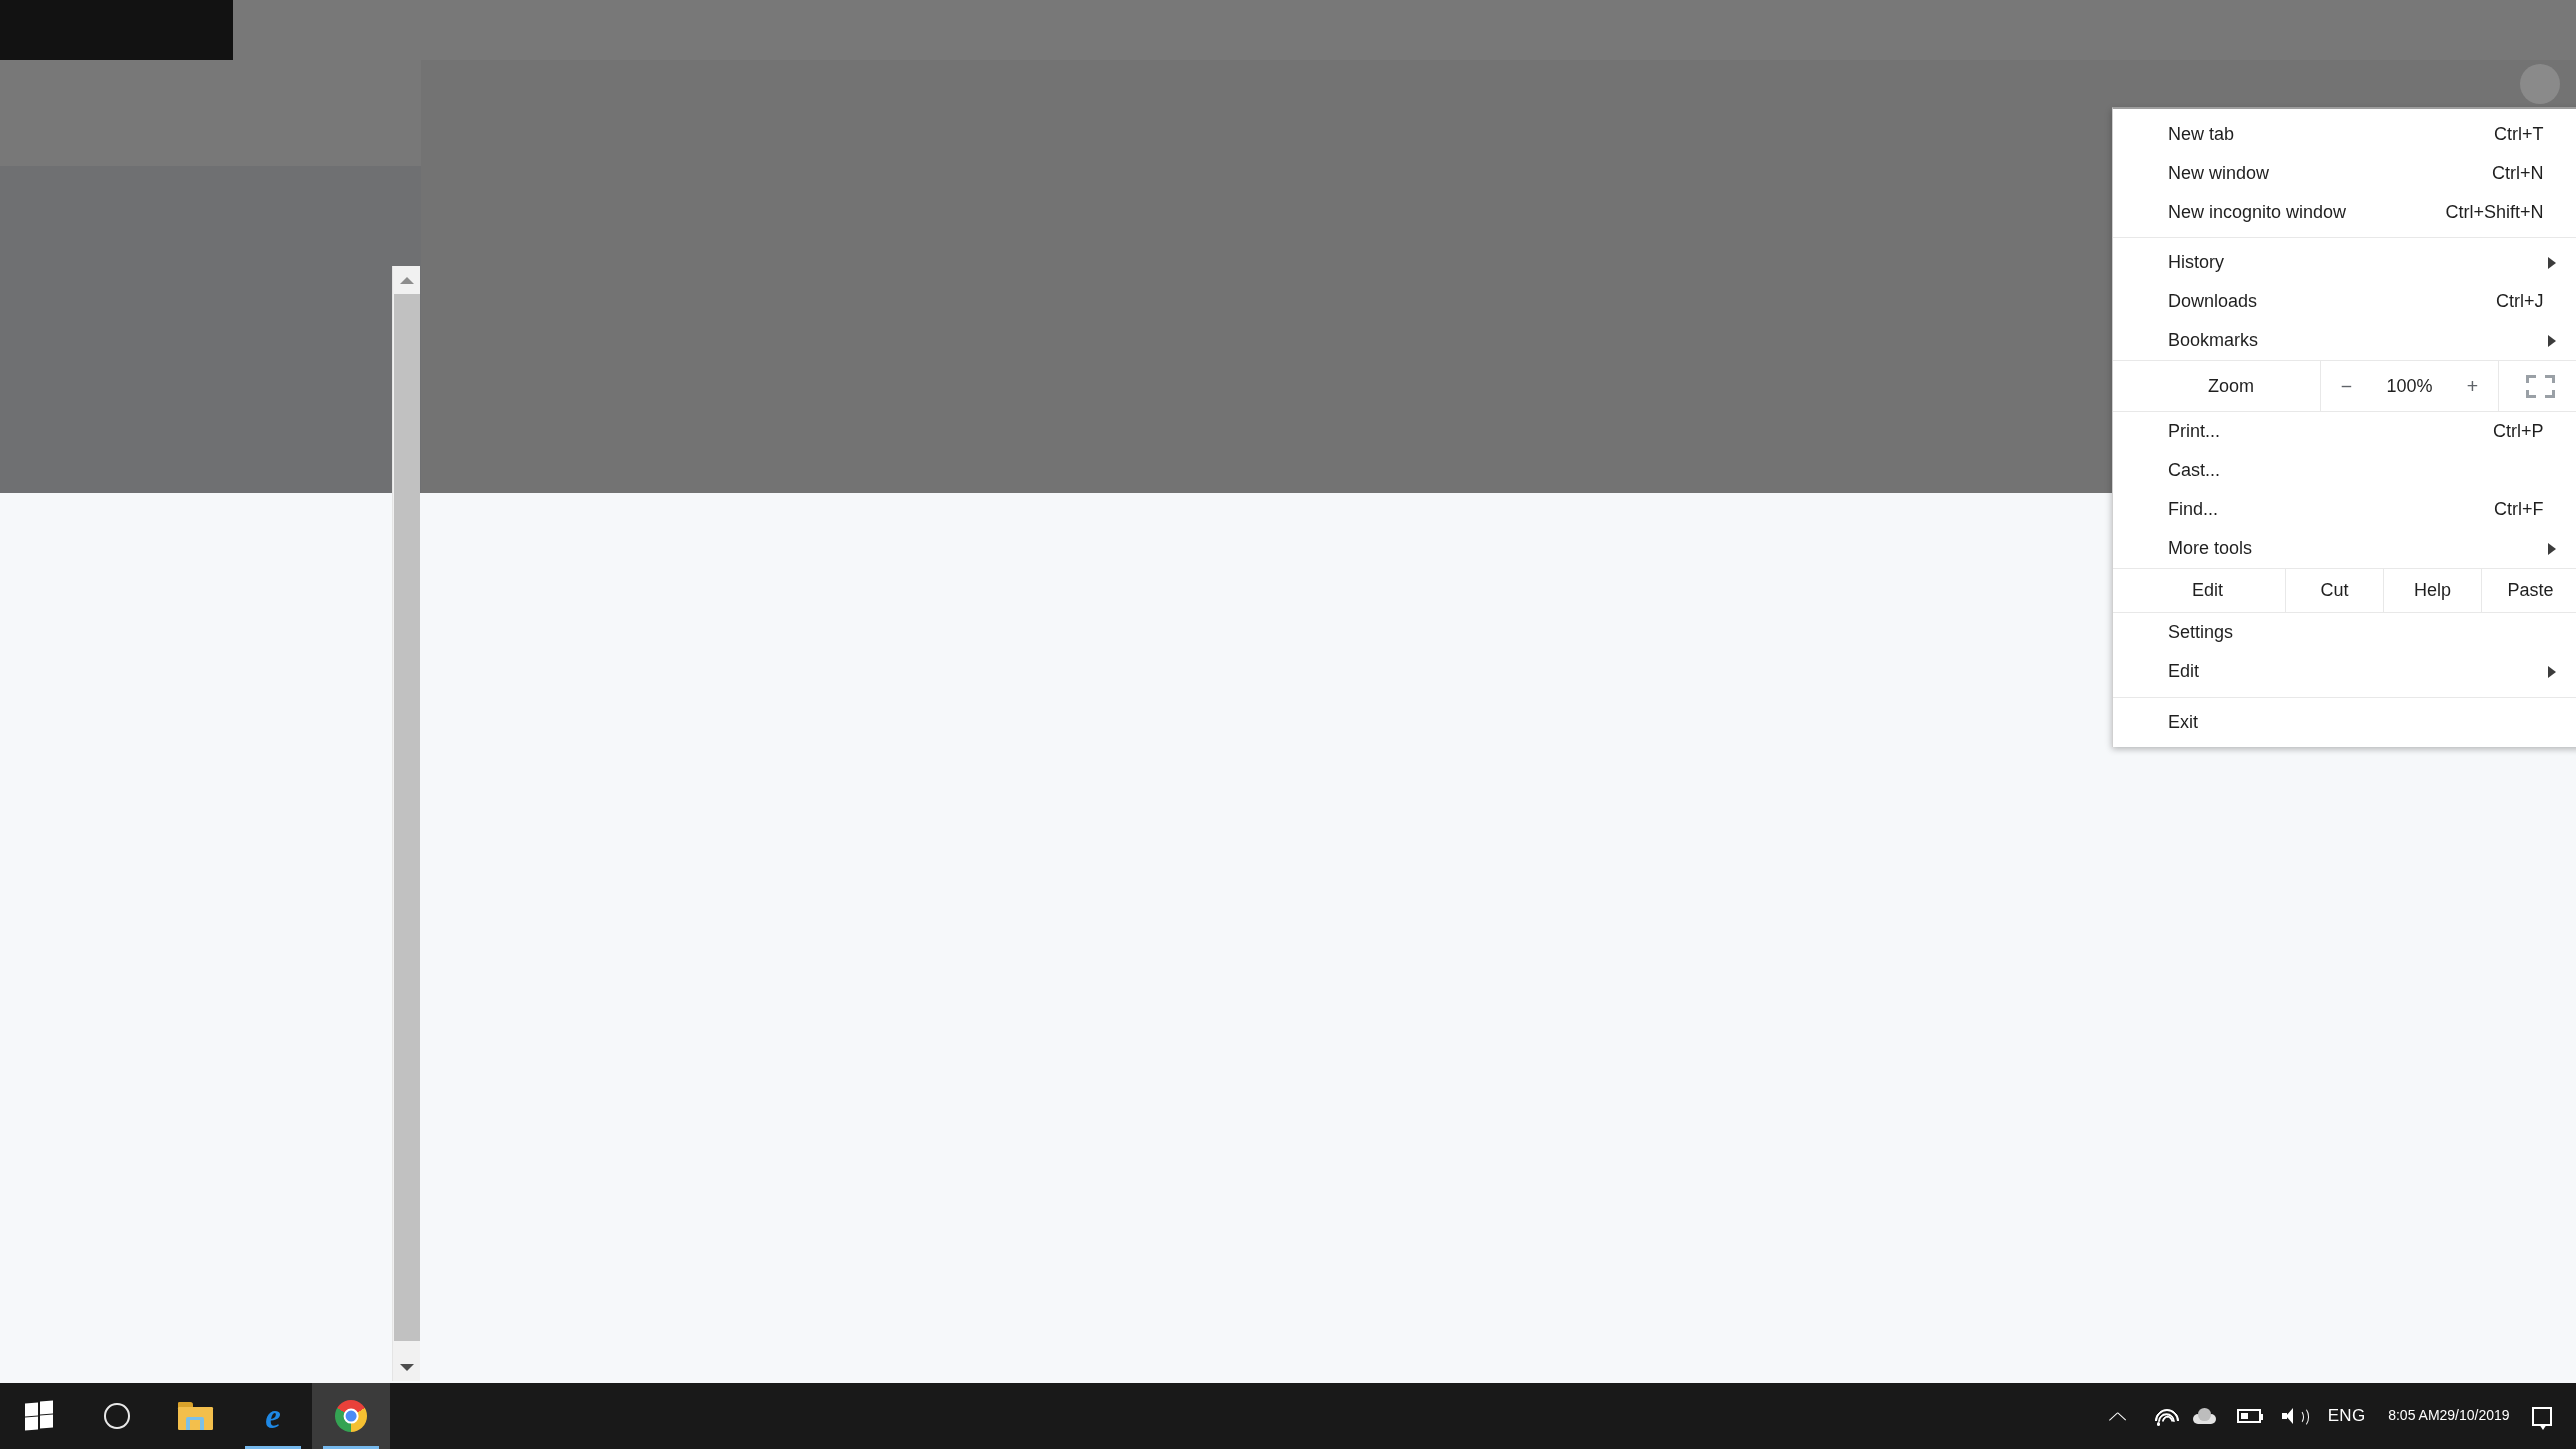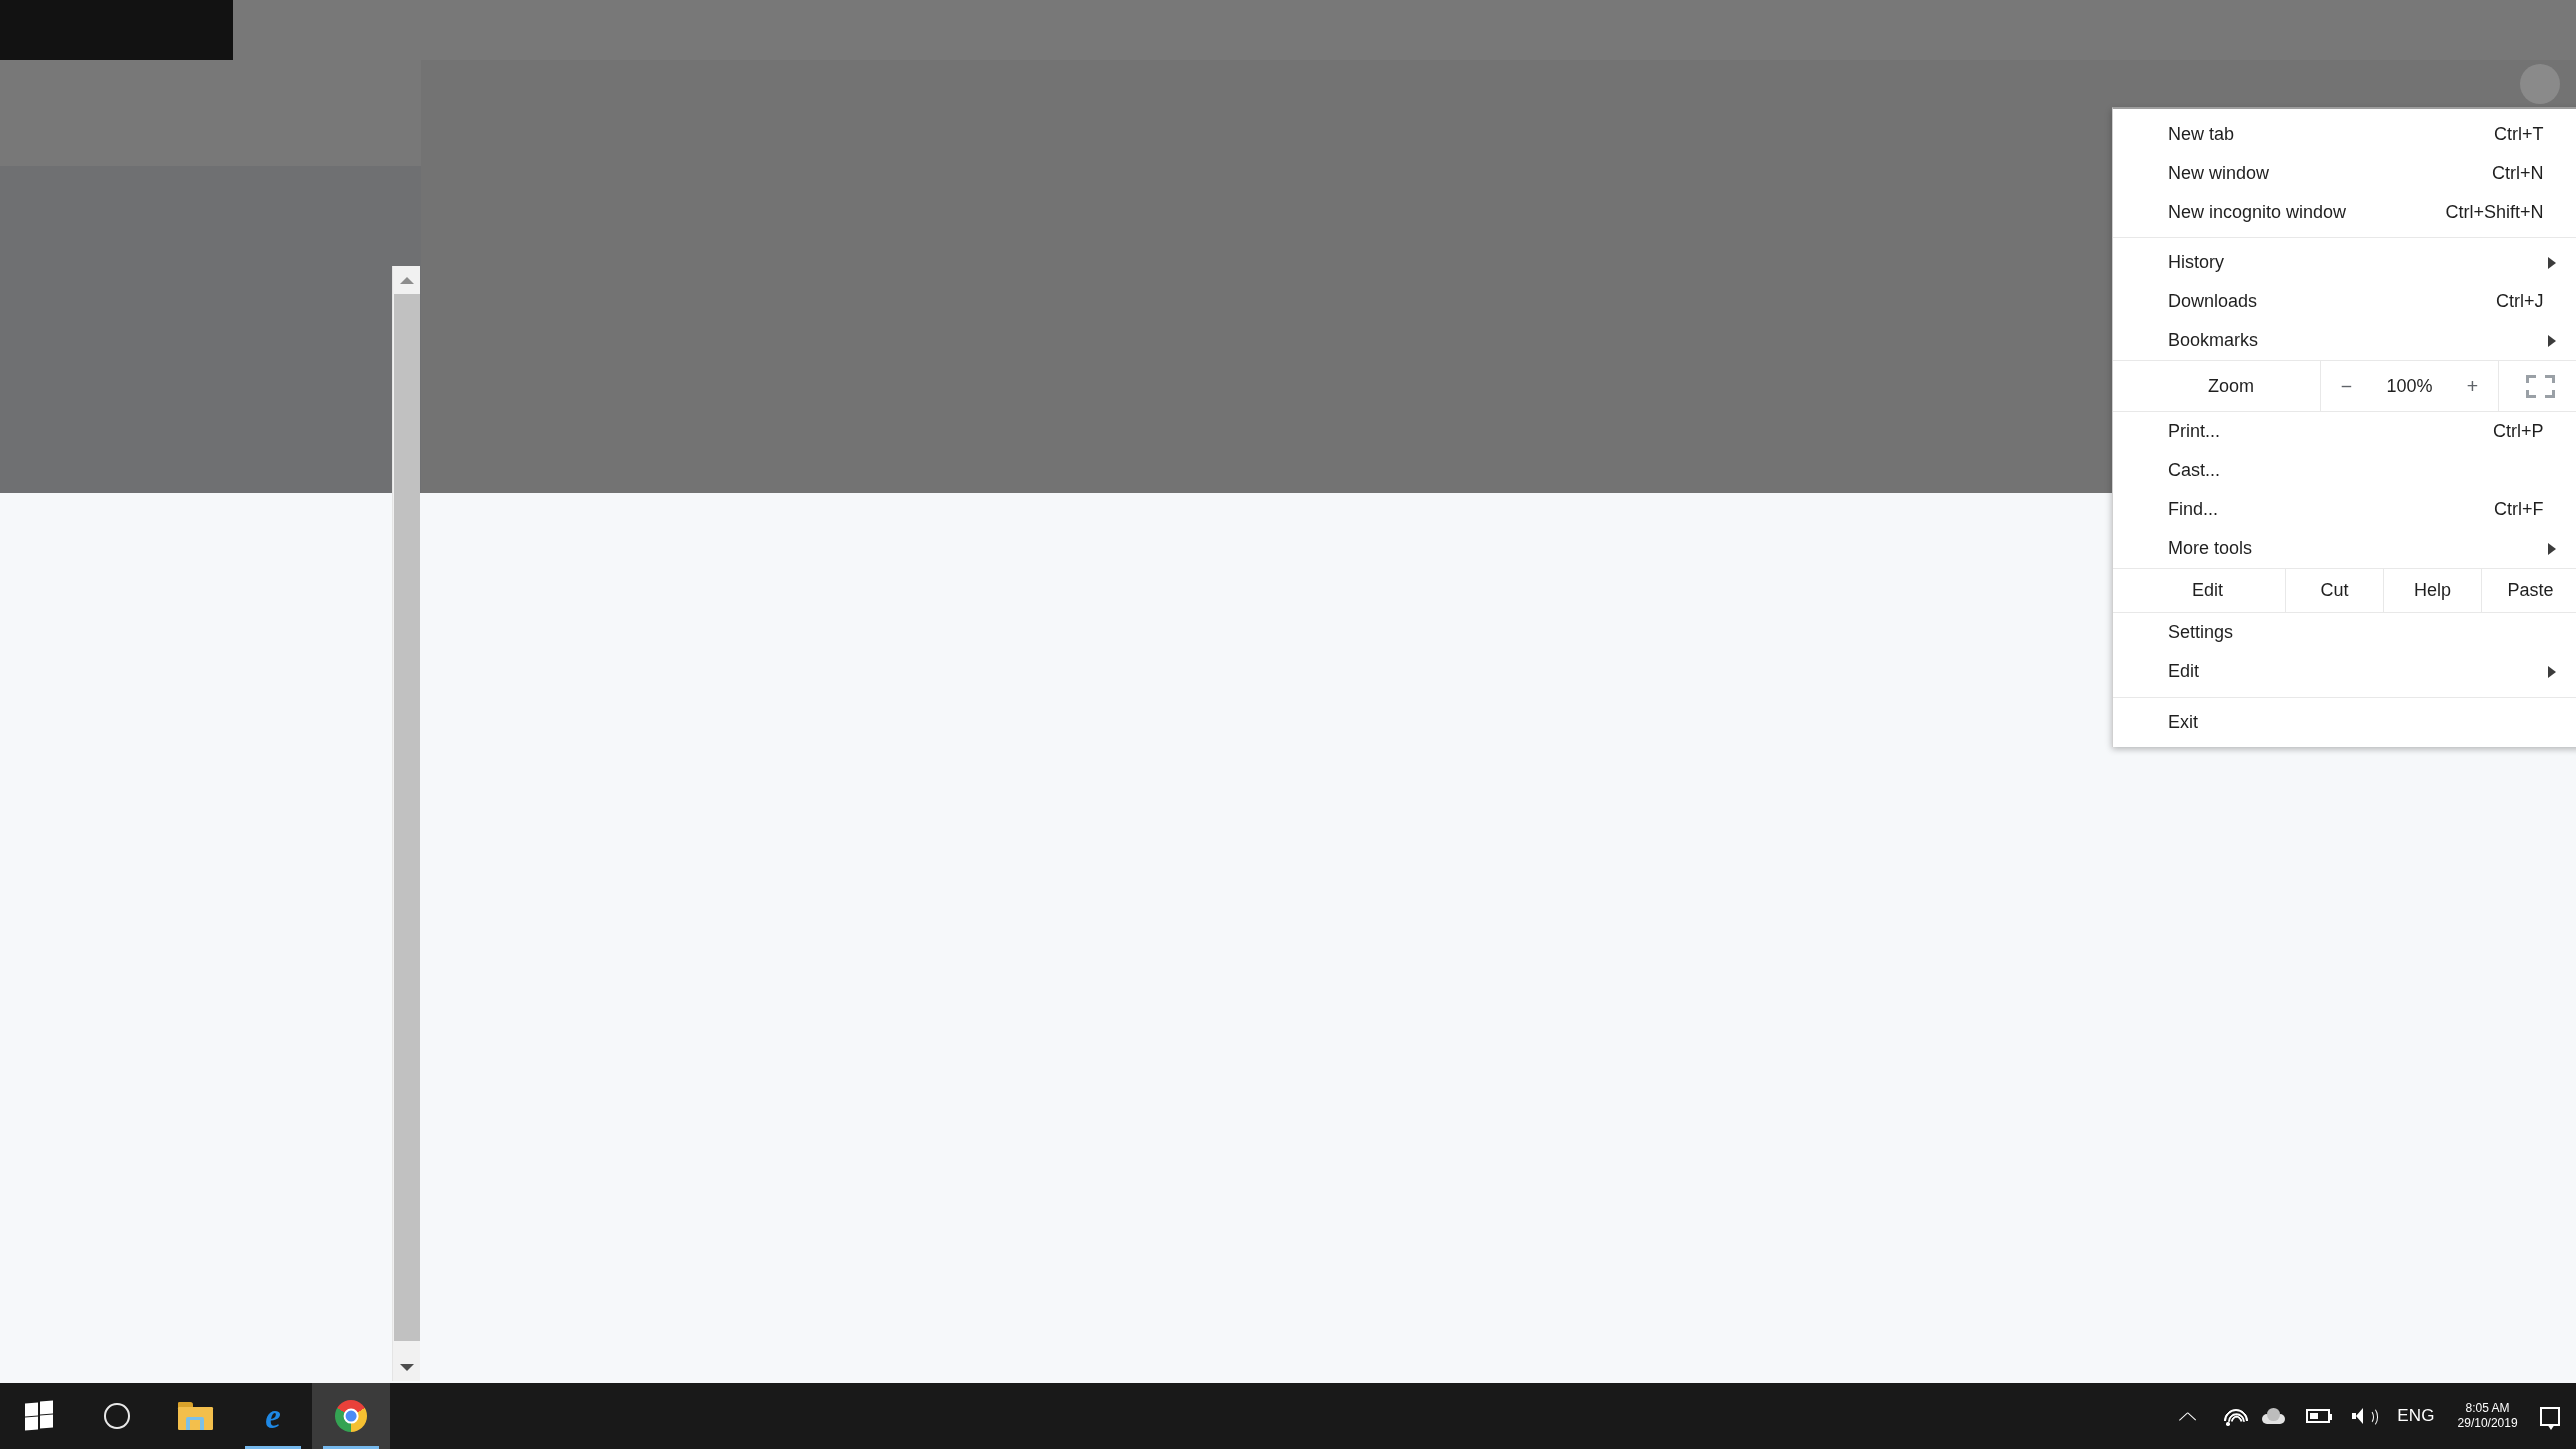--- a/index.html
+++ b/index.html
@@ -317,21 +317,21 @@
     border: 2.7px solid #ffffff;
     box-sizing: border-box;
   }
 
   
   #tray {
     margin-left: auto;
     display: flex;
     align-items: center;
     color: #ffffff;
-    padding-right: 5px;
+    padding-right: 13px;
   }
   .tray-item {
     display: flex;
     align-items: center;
     justify-content: center;
     height: 66px;
     padding: 0 10.7px;
     cursor: pointer;
   }
   .chev-line {
@@ -426,25 +426,25 @@
     border-bottom-color: transparent;
     border-radius: 50%;
   }
   .vol-wave.w1 { width: 8px; height: 12px; left: 12px; top: 3.4px; }
   .vol-wave.w2 { width: 12px; height: 17.4px; left: 12.7px; top: 0.7px; }
 
   .tray-lang { font-size: 17px; letter-spacing: 0.3px; }
 
   .tray-clock {
     display: flex;
-    flex-direction: column;
+    flex-direction: row;
     align-items: center;
     justify-content: center;
     line-height: 1.25;
-    font-size: 12px;
+    font-size: 14px;
     padding: 0 12px;
     height: 52px;
     cursor: pointer;
   }
 
   .notif-icon {
     position: relative;
     width: 20px; height: 19px;
     border: 2px solid #ffffff;
     box-sizing: border-box;

